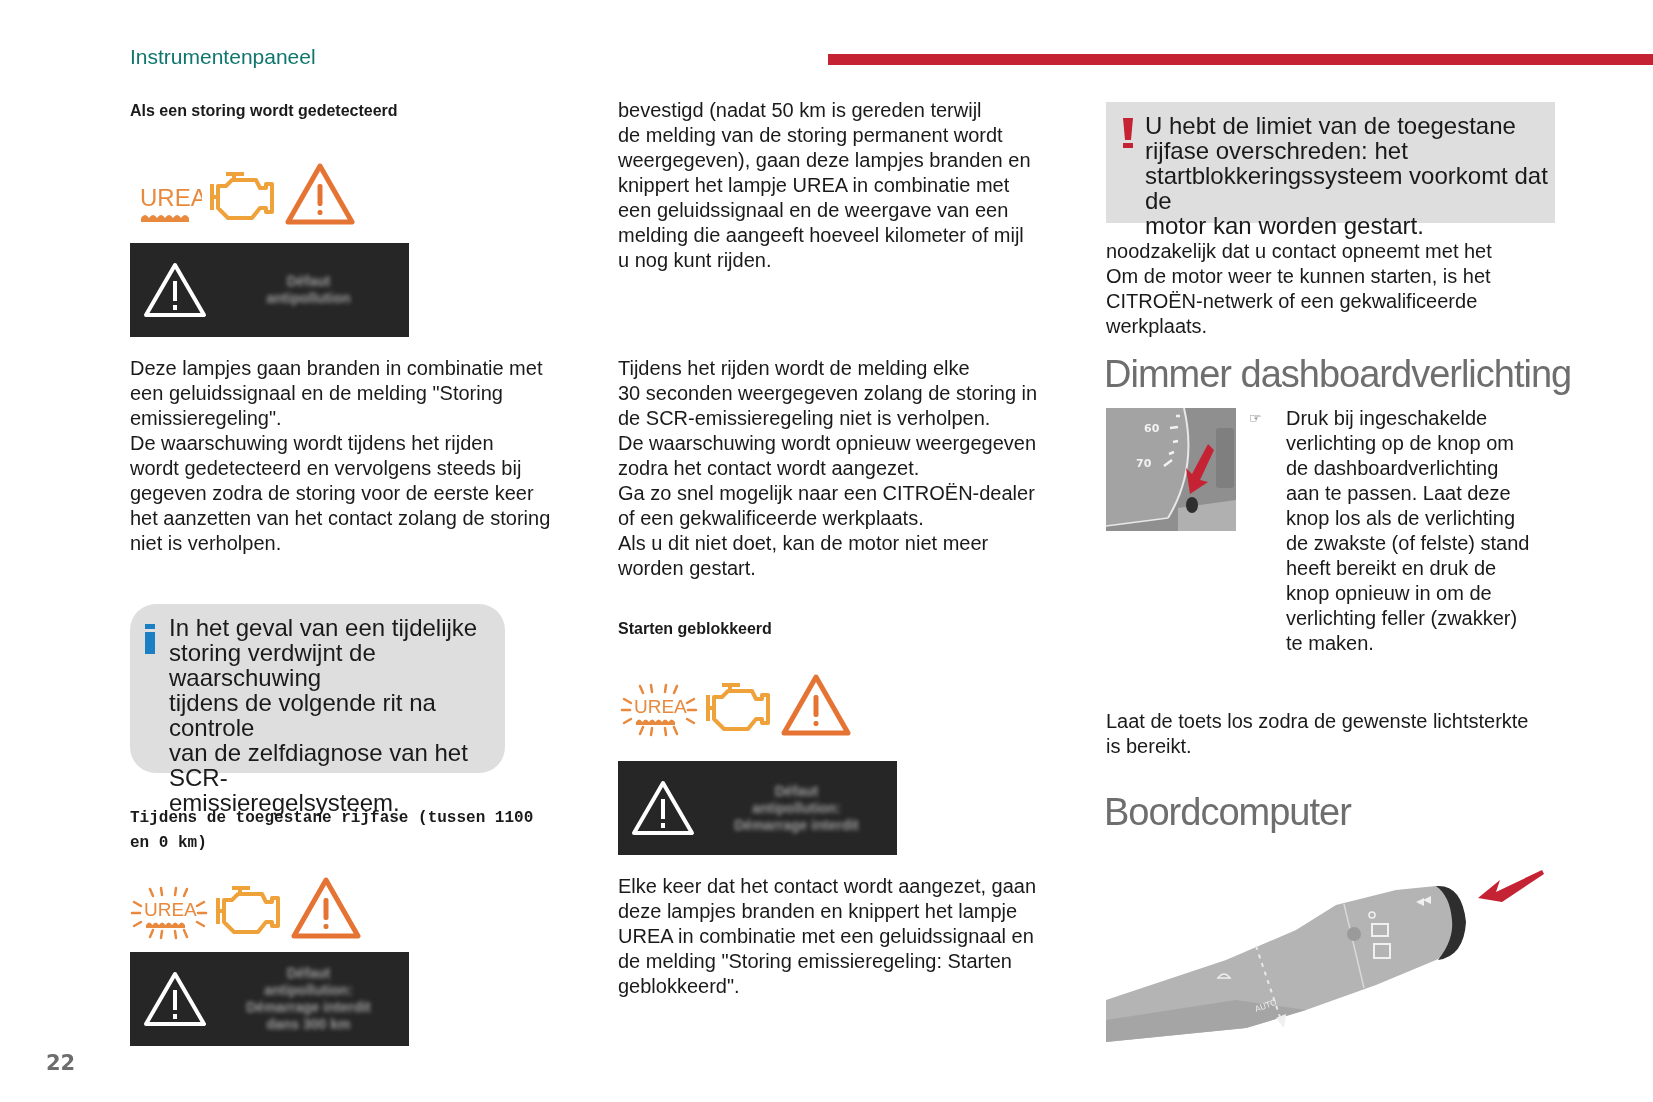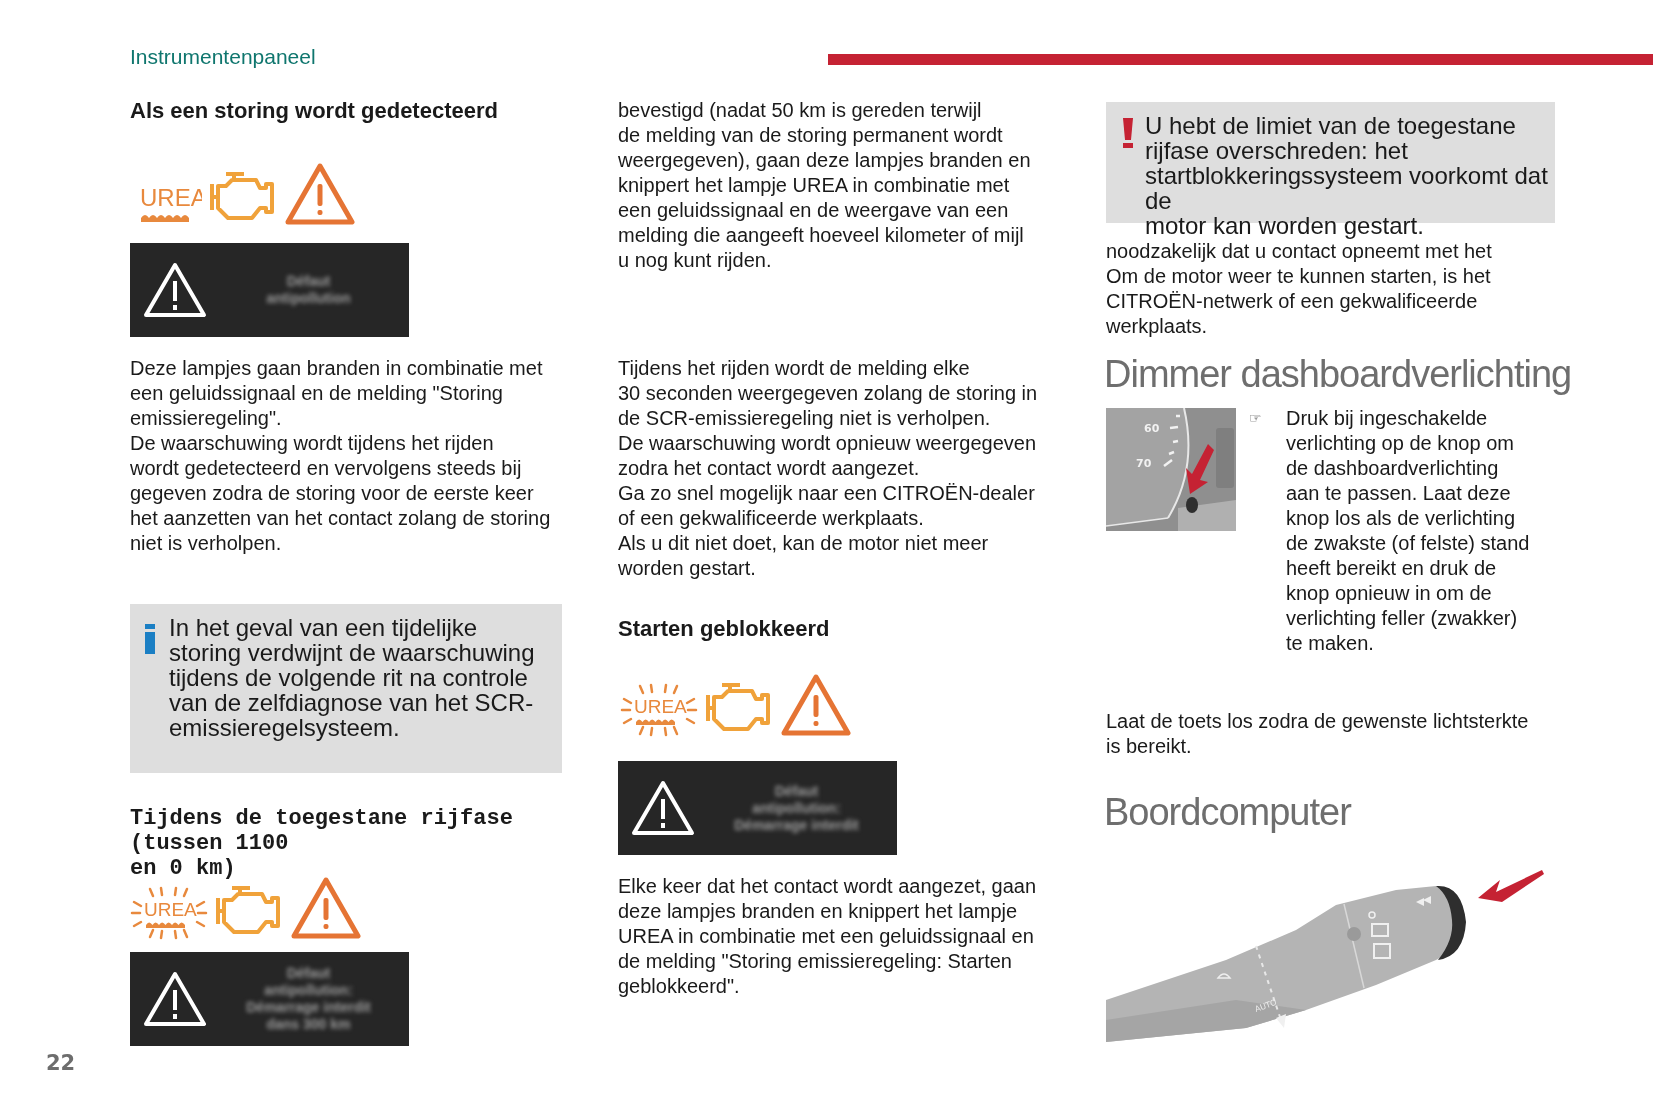--- a/index.html
+++ b/index.html
@@ -4,21 +4,21 @@
 <style>
   html, body { margin: 0; padding: 0; background: #ffffff; }
   body { width: 1653px; height: 1102px; position: relative; overflow: hidden;
          font-family: "Liberation Sans", sans-serif; color: #1a1a1a; }
   .abs { position: absolute; }
   .header-title { left: 130px; top: 45px; font-size: 21px; color: #0f766e; }
   .red-bar { left: 828px; top: 54px; width: 825px; height: 11px; background: #c52233; }
   .page-num { left: 46px; top: 1051px; font-size: 21px; font-weight: bold; color: #6d6d6d;
               font-family: "DejaVu Sans", sans-serif; }
 
-  .h-bold { font-weight: bold; font-size: 22px; line-height: 25px; color: #1a1a1a; }
+  .h-bold { font-weight: bold; font-size: 16px; line-height: 25px; color: #1a1a1a; }
   .body-text { font-size: 20px; line-height: 25px; color: #1a1a1a; }
   .section-title { font-size: 38px; color: #6e6e6e; letter-spacing: -1px; line-height: 44px; }
 
   .icon-row { display: flex; align-items: flex-end; gap: 6px; height: 64px; }
   .icon-row svg { display: block; }
 
   .display-box { background: #262626; display: flex; align-items: center; }
   .display-box .tri { margin-left: 12px; }
   .display-box .blur-text { flex: 1; color: #9a9a9a; font-size: 14px; font-weight: bold;
               text-align: center; filter: blur(2.2px); line-height: 17px; }
@@ -75,21 +75,21 @@
   <div>Deze lampjes gaan branden in combinatie met</div>
   <div>een geluidssignaal en de melding "Storing</div>
   <div>emissieregeling".</div>
   <div>De waarschuwing wordt tijdens het rijden</div>
   <div>wordt gedetecteerd en vervolgens steeds bij</div>
   <div>gegeven zodra de storing voor de eerste keer</div>
   <div>het aanzetten van het contact zolang de storing</div>
   <div>niet is verholpen.</div>
 </div>
 
-<div class="abs note-box" style="left:130px; top:604px; width:432px; height:169px;">
+<div class="abs note-box" style="left:130px; top:604px; width:375px; height:169px;border-radius:26px;">
   <div class="info-glyph">
       <div class="dot"></div>
       <div class="stem"></div>
     </div>
   <div class="abs note-text" style="left:39px; top:11px;">
     <div>In het geval van een tijdelijke</div>
     <div>storing verdwijnt de waarschuwing</div>
     <div>tijdens de volgende rit na controle</div>
     <div>van de zelfdiagnose van het SCR-</div>
     <div>emissieregelsysteem.</div>

